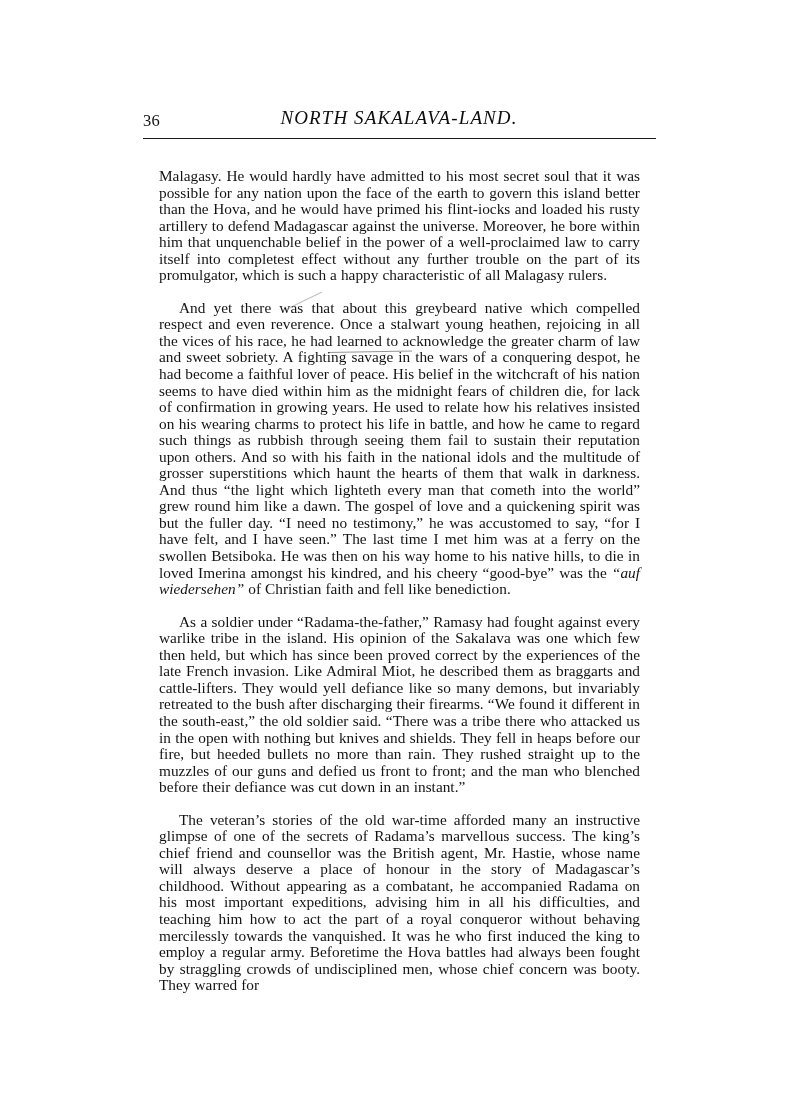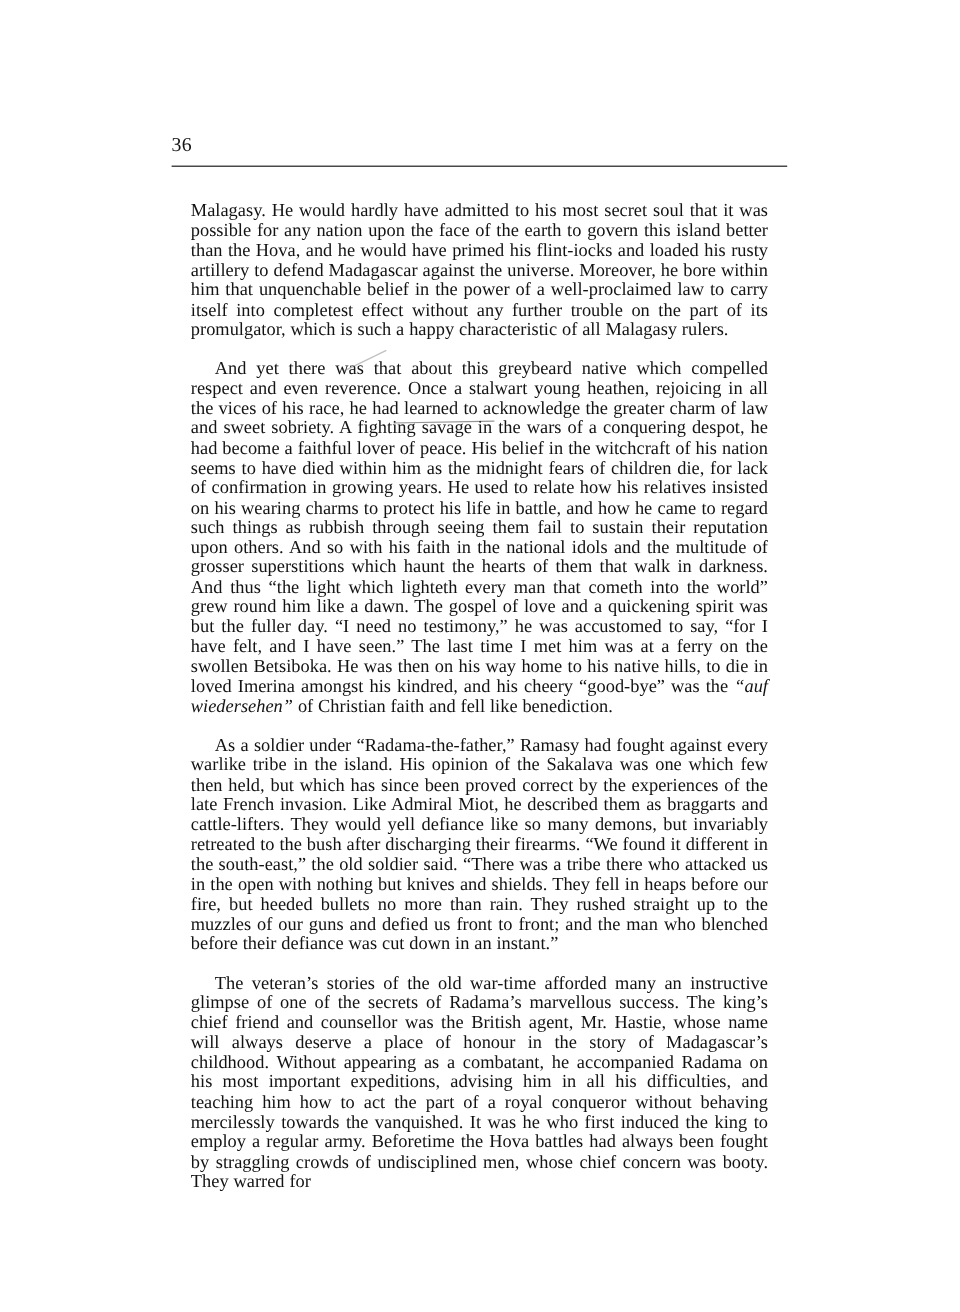--- a/index.html
+++ b/index.html
@@ -111,20 +111,21 @@
     transform: rotate(-26deg);
   }
 </style>
 </head>
 <body>
 
 <div class="page">
 
   <div class="running-head">
     <span class="folio">36</span>
+    <span class="head-title">NORTH SAKALAVA-LAND.</span>
   </div>
   <div class="head-rule"></div>
 
   <div class="textblock" id="textblock">
       <p class="para first">Malagasy. He would hardly have admitted to his most secret soul that it was possible for any nation upon the face of the earth to govern this island better than the Hova, and he would have primed his flint-iocks and loaded his rusty artillery to defend Madagascar against the universe. Moreover, he bore within him that unquenchable belief in the power of a well-proclaimed law to carry itself into completest effect without any further trouble on the part of its promulgator, which is such a happy characteristic of all Malagasy rulers.</p>
       <p class="para">And yet there was that about this greybeard native which compelled respect and even reverence. Once a stalwart young heathen, rejoicing in all the vices of his race, he had learned to acknowledge the greater charm of law and sweet sobriety. A fighting savage in the wars of a conquering despot, he had become a faithful lover of peace. His belief in the witchcraft of his nation seems to have died within him as the midnight fears of children die, for lack of confirmation in growing years. He used to relate how his relatives insisted on his wearing charms to protect his life in battle, and how he came to regard such things as rubbish through seeing them fail to sustain their reputation upon others. And so with his faith in the national idols and the multitude of grosser superstitions which haunt the hearts of them that walk in darkness. And thus “the light which lighteth every man that cometh into the world” grew round him like a dawn. The gospel of love and a quickening spirit was but the fuller day. “I need no testimony,” he was accustomed to say, “for I have felt, and I have seen.” The last time I met him was at a ferry on the swollen Betsiboka. He was then on his way home to his native hills, to die in loved Imerina amongst his kindred, and his cheery “good-bye” was the <i>“auf wiedersehen”</i> of Christian faith and fell like benediction.</p>
       <p class="para">As a soldier under “Radama-the-father,” Ramasy had fought against every warlike tribe in the island. His opinion of the Sakalava was one which few then held, but which has since been proved correct by the experiences of the late French invasion. Like Admiral Miot, he described them as braggarts and cattle-lifters. They would yell defiance like so many demons, but invariably retreated to the bush after discharging their firearms. “We found it different in the south-east,” the old soldier said. “There was a tribe there who attacked us in the open with nothing but knives and shields. They fell in heaps before our fire, but heeded bullets no more than rain. They rushed straight up to the muzzles of our guns and defied us front to front; and the man who blenched before their defiance was cut down in an instant.”</p>
       <p class="para">The veteran’s stories of the old war-time afforded many an instructive glimpse of one of the secrets of Radama’s marvellous success. The king’s chief friend and counsellor was the British agent, Mr. Hastie, whose name will always deserve a place of honour in the story of Madagascar’s childhood. Without appearing as a combatant, he accompanied Radama on his most important expeditions, advising him in all his difficulties, and teaching him how to act the part of a royal conqueror without behaving mercilessly towards the vanquished. It was he who first induced the king to employ a regular army. Beforetime the Hova battles had always been fought by straggling crowds of undisciplined men, whose chief concern was booty. They warred for</p>
     </div>
 

